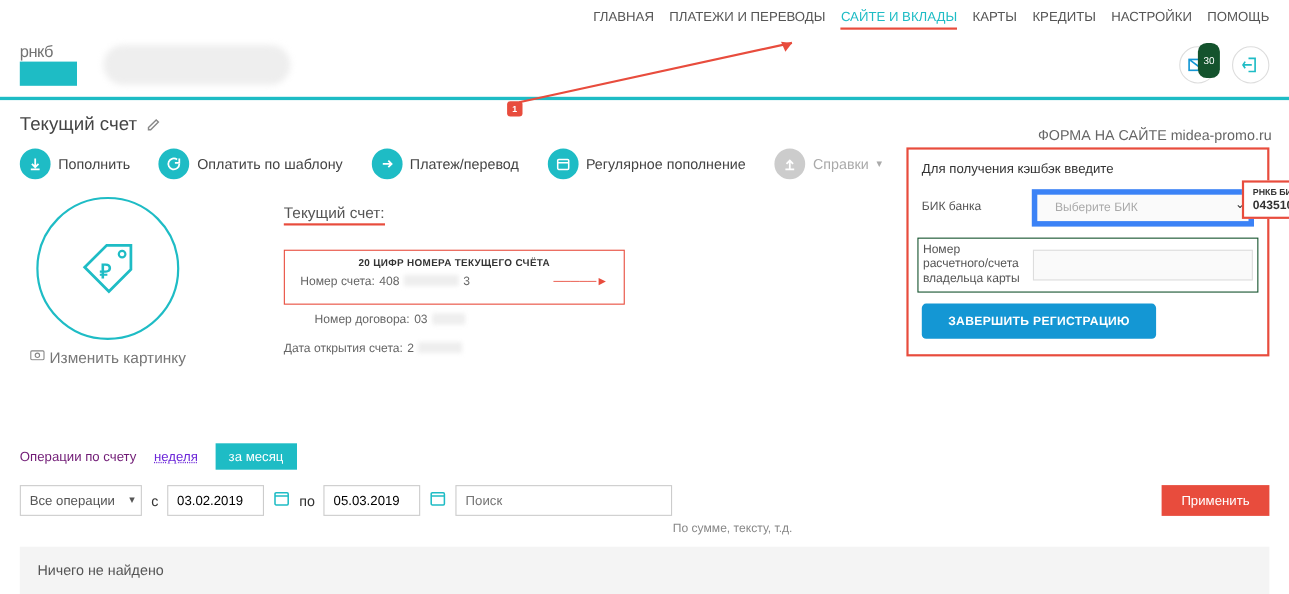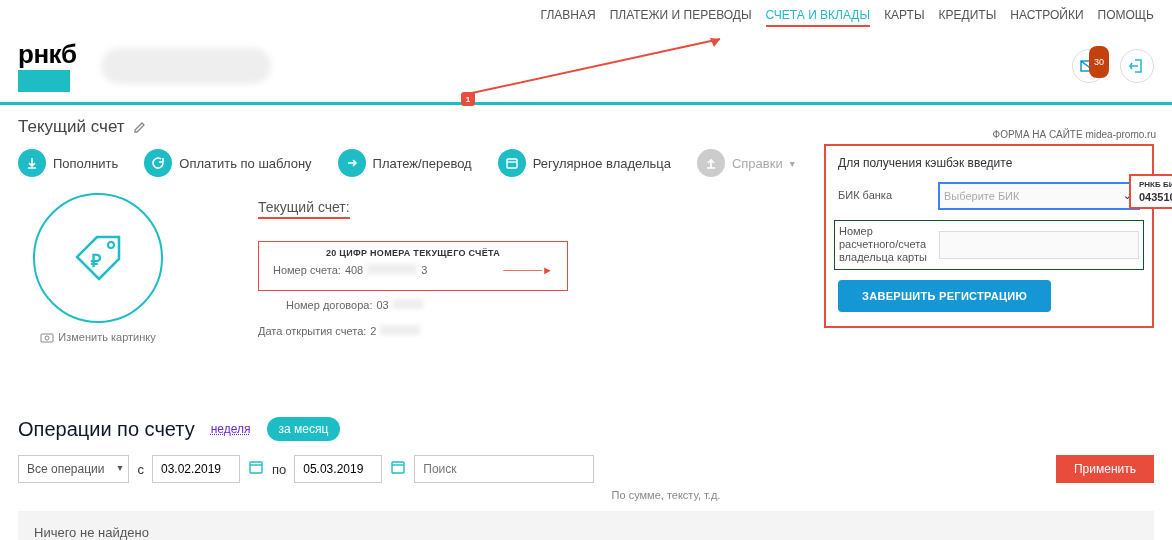--- a/index.html
+++ b/index.html
@@ -2,82 +2,82 @@
 <html><head>
 <meta charset="utf-8">
 <style>
 *{box-sizing:border-box;margin:0;padding:0;font-family:Arial,Helvetica,sans-serif}
 body{background:#fff;width:1172px;margin:0 auto;font-size:13px;color:#333}
 .top-nav{display:flex;justify-content:flex-end;gap:14px;padding:8px 18px 6px;font-size:12px;color:#555}
 .top-nav span{cursor:pointer}
 .top-nav .active{color:#1ebcc5;border-bottom:2px solid #e84c3d;padding-bottom:3px}
 .header-row{display:flex;align-items:center;justify-content:space-between;padding:6px 18px 10px}
 .logo{display:flex;align-items:center;gap:6px}
-.logo-txt{font-weight:bold;font-size:26px;color:#000000;letter-spacing:-0.5px}
+.logo-txt{font-weight:normal;font-size:15px;color:#737373;letter-spacing:-0.5px}
 .logo-bar{width:52px;height:22px;background:#1ebcc5;display:block}
 .user-blur{width:170px;height:36px;background:#eee;border-radius:18px;filter:blur(3px);margin-left:24px}
 .header-icons{display:flex;gap:14px;align-items:center}
 .icon-btn{width:34px;height:34px;border:1px solid #ddd;border-radius:50%;display:flex;align-items:center;justify-content:center;position:relative;cursor:pointer}
-.badge{position:absolute;top:-4px;right:-4px;background:#c2410c;color:#fff;font-size:9px;border-radius:8px;padding:11px 5px}
+.badge{position:absolute;top:-4px;right:-4px;background:#14532d;color:#fff;font-size:9px;border-radius:8px;padding:11px 5px}
 .divider{height:3px;background:#1ebcc5}
 .content{padding:12px 18px}
 .page-title{display:flex;align-items:center;gap:8px;font-size:17px;color:#444;margin-bottom:12px}
 .actions-row{display:flex;align-items:center;gap:26px;margin-bottom:16px;position:relative}
 .act{display:flex;align-items:center;gap:7px;font-size:13px;color:#444;cursor:pointer}
 .act-ico{width:28px;height:28px;border-radius:50%;background:#1ebcc5;display:flex;align-items:center;justify-content:center;color:#fff}
 .act-ico.grey{background:#ccc}
 .account-section{display:flex;gap:20px;position:relative}
 .card-img{width:160px;text-align:center}
 .circle{width:130px;height:130px;border:2px solid #1ebcc5;border-radius:50%;display:flex;align-items:center;justify-content:center;margin:0 auto 8px}
-.change-pic{font-size:11px;color:#777;display:flex;align-items:flex-end;justify-content:center;gap:4px;cursor:pointer}
+.change-pic{font-size:14px;color:#777;display:flex;align-items:flex-start;justify-content:center;gap:4px;cursor:pointer}
 .acc-details{padding-top:6px}
 .acct-label{font-size:14px;color:#555;border-bottom:2px solid #e84c3d;display:inline-block;padding-bottom:2px;margin-bottom:22px}
 .box20{border:1px solid #e84c3d;padding:6px 14px 10px;margin-bottom:8px;width:310px}
 .box20-title{text-align:center;font-size:9px;font-weight:bold;color:#333;margin-bottom:6px;letter-spacing:0.3px}
 .detail-line{font-size:11px;color:#666;display:flex;gap:4px;margin-bottom:4px}
 .blur{filter:blur(2px);background:#eee;display:inline-block;width:50px;height:10px}
 .form-panel{position:absolute;right:0;top:0;border:2px solid #e84c3d;padding:10px 12px 14px;width:330px;background:#fff}
-.form-source{font-size:10px;color:#666;text-align:right;margin-bottom:4px;margin-top:-24px;margin-right:-2px}
+.form-source{font-size:13px;color:#666;text-align:right;margin-bottom:4px;margin-top:-24px;margin-right:-2px}
 .form-title{font-size:12px;font-weight:normal;margin-bottom:12px}
 .form-row{display:flex;align-items:center;gap:8px;margin-bottom:10px}
 .form-lbl{font-size:11px;color:#555;width:92px;line-height:1.2}
 .form-select{flex:1;position:relative}
-.select-box{border:2px solid #3b82f6;padding:6px 26px 6px 4px;font-size:11px;color:#aaa;background:#fafafa}
+.select-box{border:5px solid #3b82f6;padding:6px 26px 6px 16px;font-size:11px;color:#aaa;background:#fafafa}
 .chev{position:absolute;right:8px;top:7px;font-size:11px;color:#333}
 .bik-box{position:absolute;right:-64px;top:-8px;border:2px solid #e84c3d;background:#fff;padding:4px 8px;z-index:5}
 .bik-box-title{font-size:8px;font-weight:bold;margin-bottom:2px}
 .bik-box-val{font-size:11px;font-weight:bold}
 .form-input{flex:1;border:1px solid #ddd;background:#fafafa;height:28px;padding:0 6px;font-size:11px}
 .form-row.red{border:1px solid #14532d;padding:4px;margin-left:-4px;margin-right:-4px}
 .submit-btn{background:#1497d4;color:#fff;border:none;padding:10px 24px;font-size:11px;font-weight:bold;border-radius:4px;cursor:pointer;letter-spacing:0.3px}
 .ops-section{margin-top:24px}
 .ops-head{display:flex;align-items:center;gap:16px;margin-bottom:14px}
-.ops-title{font-size:20px;color:#0f172a}
+.ops-title{font-size:12px;color:#701a75}
 .tab{font-size:12px;cursor:pointer}
 .tab.link{color:#6d28d9;text-decoration:underline dotted}
-.tab.active{background:#1ebcc5;color:#fff;padding:5px 12px;border-radius:12px}
+.tab.active{background:#1ebcc5;color:#fff;padding:5px 12px;border-radius:0}
 .filter-row{display:flex;align-items:center;gap:8px;margin-bottom:6px}
 .sel{border:1px solid #ccc;padding:6px 24px 6px 8px;font-size:12px;color:#555;position:relative;background:#fff}
 .date-inp{border:1px solid #ccc;padding:6px 8px;font-size:12px;width:88px}
 .cal-ico{color:#1ebcc5;font-size:16px}
-.search-inp{border:1px solid #ccc;padding:6px 8px;font-size:12px;width:180px}
+.search-inp{border:1px solid #ccc;padding:6px 8px;font-size:12px;width:197px}
 .apply-btn{background:#e84c3d;color:#fff;border:none;padding:7px 18px;font-size:12px;cursor:pointer}
 .sort-hint{font-size:11px;color:#888;text-align:center;margin-bottom:10px;margin-left:160px}
 .empty-row{background:#f4f4f4;padding:14px 16px;font-size:13px;color:#555}
 .arrow-line{position:absolute;pointer-events:none;z-index:3}
 .step-badge{position:absolute;background:#e84c3d;color:#fff;width:14px;height:14px;border-radius:3px;font-size:8px;display:flex;align-items:center;justify-content:center;z-index:4;font-weight:bold}
 svg.ruble-tag{width:58px;height:58px}
 </style>
 </head>
 <body>
 
 <nav class="top-nav">
   <span>ГЛАВНАЯ</span>
   <span>ПЛАТЕЖИ И ПЕРЕВОДЫ</span>
-  <span class="active">СЧЕТА И ВКЛАДЫ</span>
+  <span class="active">САЙТЕ И ВКЛАДЫ</span>
   <span>КАРТЫ</span>
   <span>КРЕДИТЫ</span>
   <span>НАСТРОЙКИ</span>
   <span>ПОМОЩЬ</span>
 </nav>
 
 <div class="header-row">
   <div style="display:flex;align-items:center">
     <div class="logo">
       <div>
@@ -146,21 +146,21 @@
       </span>
       <span>Платеж/перевод</span>
     </div>
     <div class="act">
       <span class="act-ico">
         <svg width="14" height="14" viewBox="0 0 14 14">
             <rect x="2" y="3" width="10" height="9" rx="1" fill="none" stroke="#fff" stroke-width="1.4"></rect>
             <line x1="2" y1="6" x2="12" y2="6" stroke="#fff" stroke-width="1.4"></line>
           </svg>
       </span>
-      <span>Регулярное владельца</span>
+      <span>Регулярное пополнение</span>
     </div>
     <div class="act" style="color:#aaa">
       <span class="act-ico grey">
         <svg width="14" height="14" viewBox="0 0 14 14">
             <path d="M7 12V4 M4 7l3-3 3 3 M3 12h8" fill="none" stroke="#fff" stroke-width="1.6"></path>
           </svg>
       </span>
       <span>Справки</span>
       <span style="font-size:10px">▾</span>
     </div>

